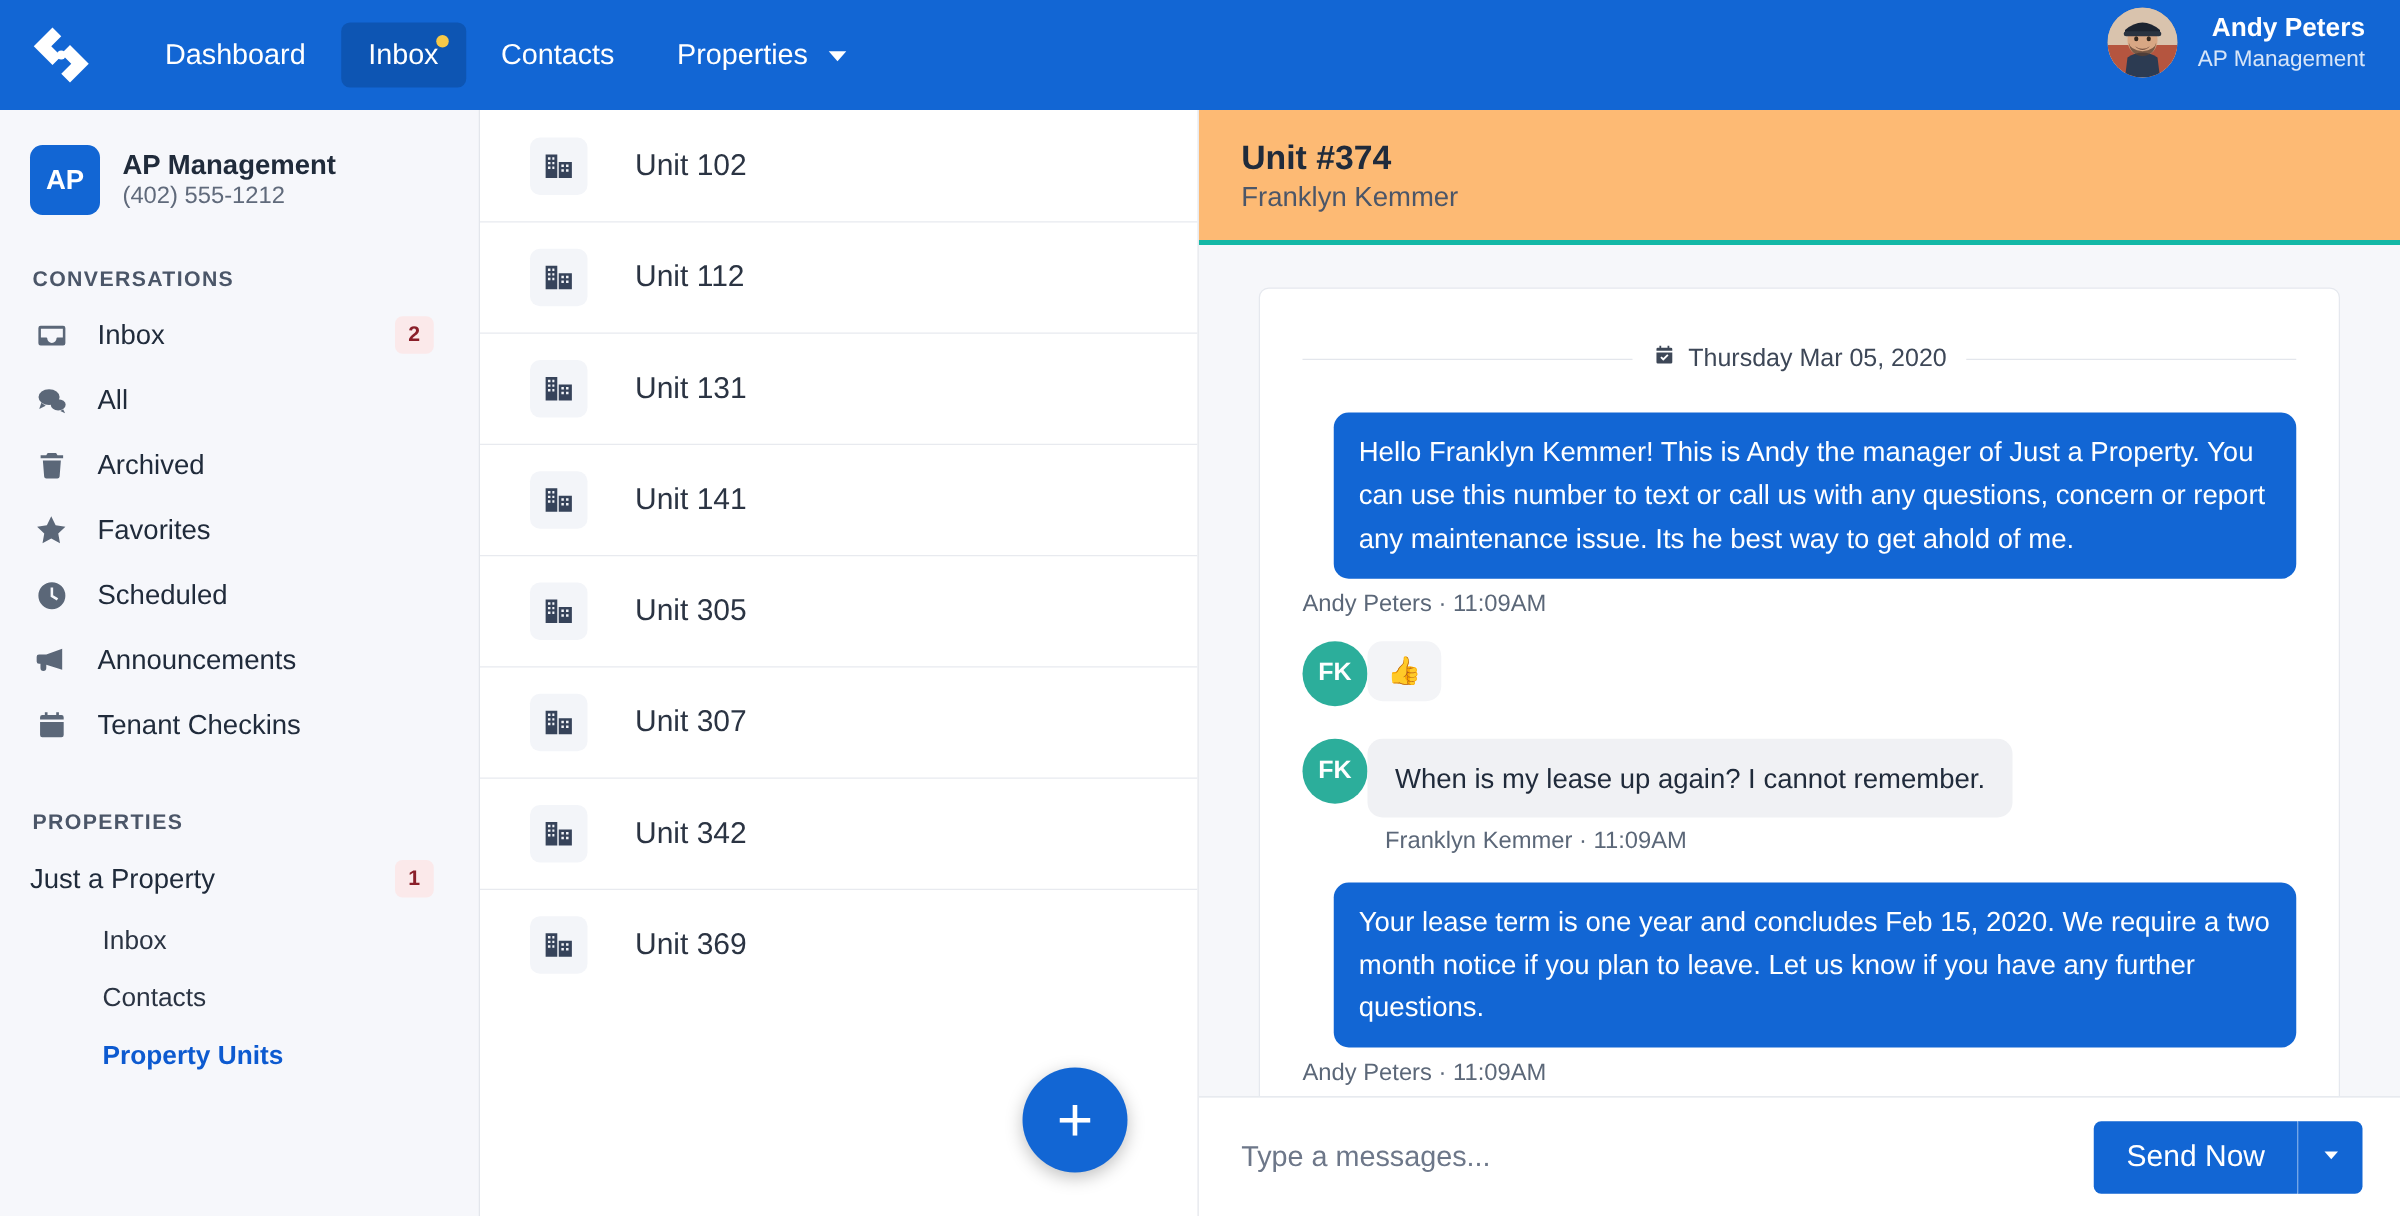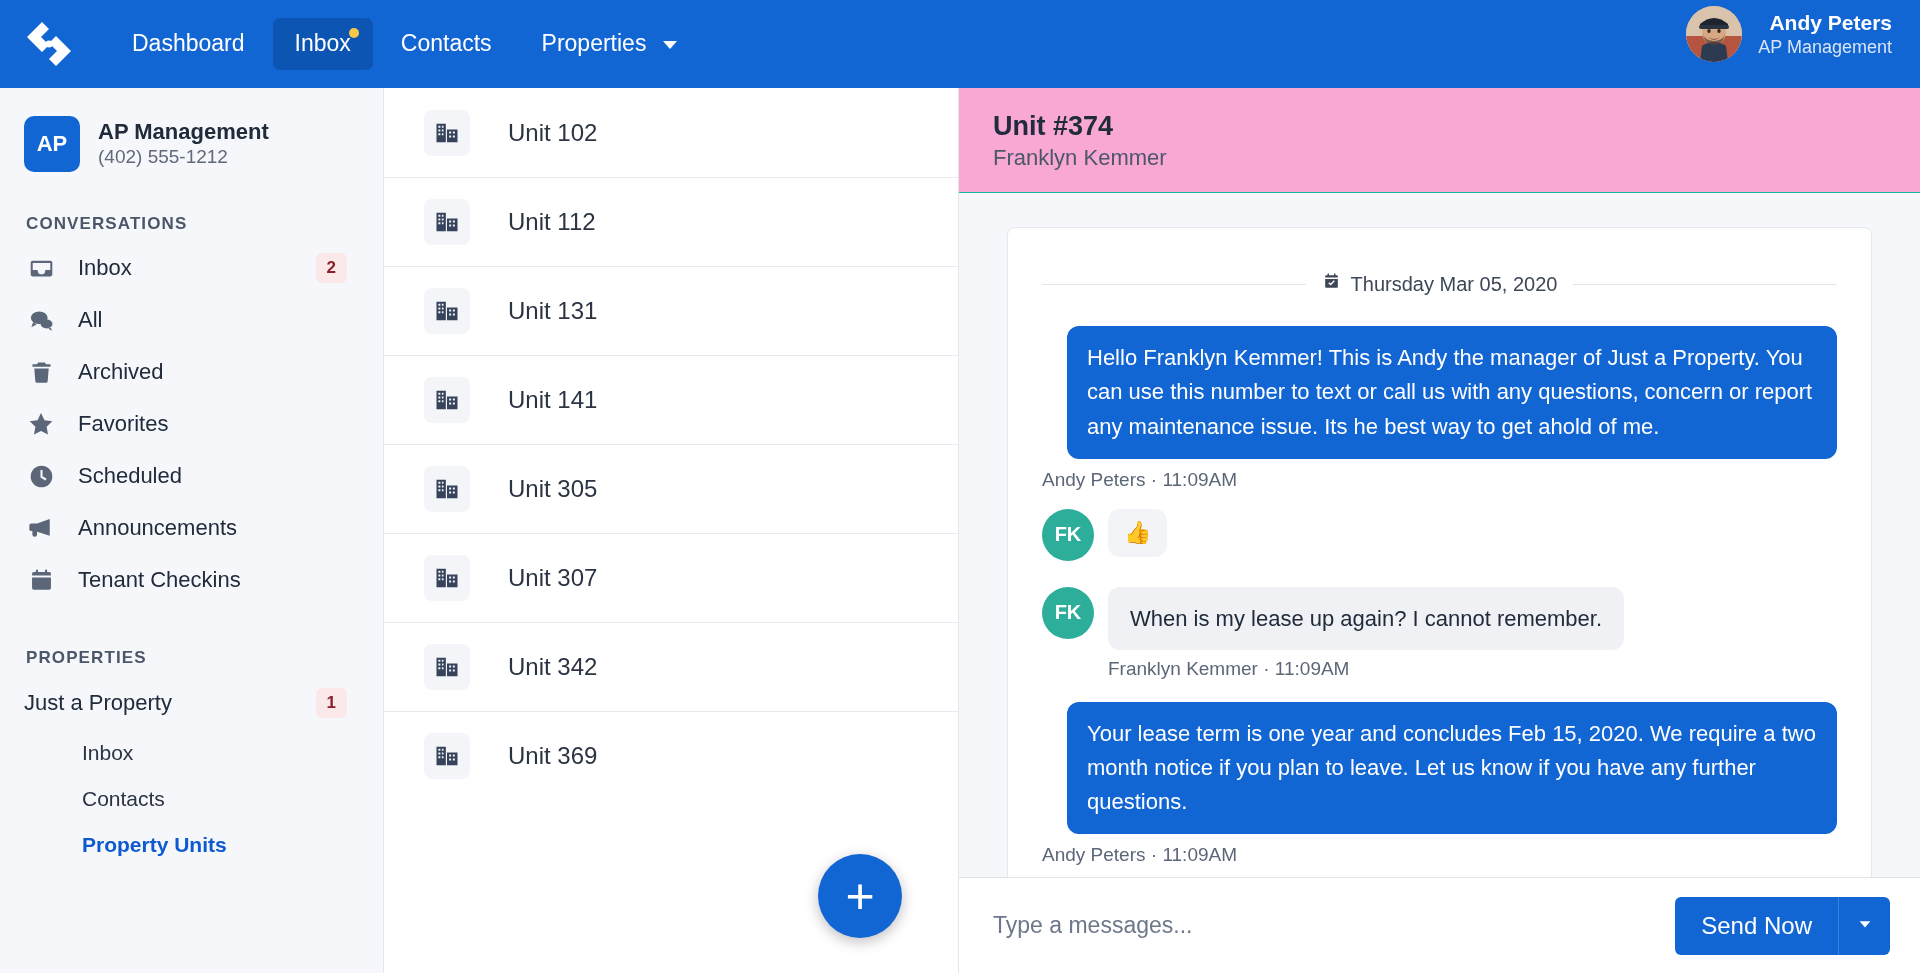--- a/index.html
+++ b/index.html
@@ -104,42 +104,42 @@
     width: 84px; height: 84px; border-radius: 50%; background: #1266d4;
     box-shadow: 0 4px 14px rgba(0,0,0,0.25);
     display: flex; align-items: center; justify-content: center; cursor: pointer;
     border: none;
   }
   .fab-plus { color: #fff; font-size: 50px; line-height: 0.8; font-weight: 300; }
 
   
   .conv { flex: 1 1 auto; display: flex; flex-direction: column; min-width: 0; background: #f6f7fa; }
   .conv-head {
-    background: #f9a8d4; border-bottom: 1px solid #14b8a6;
+    background: #fdba74; border-bottom: 4px solid #14b8a6;
     padding: 22px 34px 20px 34px; flex: 0 0 auto;
   }
   .conv-title { font-size: 27px; color: #202b3b; font-weight: 600; line-height: 1.25; }
   .conv-sub { font-size: 22px; color: #4b5668; line-height: 1.3; }
   .conv-scroll { flex: 1 1 auto; overflow: hidden; padding: 34px 48px 0 48px; }
   .msg-card {
     background: #fff; border: 1px solid #e5e8ee; border-radius: 8px;
     padding: 30px 34px 20px 34px; min-height: 100%;
   }
   .date-divider { display: flex; align-items: center; gap: 16px; margin: 14px 0 30px 0; }
   .date-line { flex: 1 1 auto; height: 1px; background: #e3e6ec; }
   .date-text { font-size: 20px; color: #3d4757; display: flex; align-items: center; gap: 10px; white-space: nowrap; }
 
   .row-out { display: flex; flex-direction: column; align-items: flex-end; margin-bottom: 10px; }
   .bubble-out {
     background: #1266d4; color: #fff; border-radius: 12px;
     padding: 15px 20px; font-size: 22px; line-height: 1.55; max-width: 770px;
   }
   .meta-out { font-size: 19px; color: #5b6778; margin: 9px 6px 18px 0; }
 
-  .row-in { display: flex; align-items: flex-start; gap: 14px; margin-bottom: 4px; }
+  .row-in { display: flex; align-items: flex-start; margin-bottom: 4px; }
   .av-in {
     width: 52px; height: 52px; border-radius: 50%; background: #2cae9b;
     color: #fff; font-size: 20px; font-weight: bold;
     display: flex; align-items: center; justify-content: center; flex: 0 0 52px;
   }
   .bubble-in {
     background: #f0f1f4; color: #202b3b; border-radius: 12px;
     padding: 15px 22px; font-size: 22px; line-height: 1.5; max-width: 760px;
   }
   .bubble-react {

